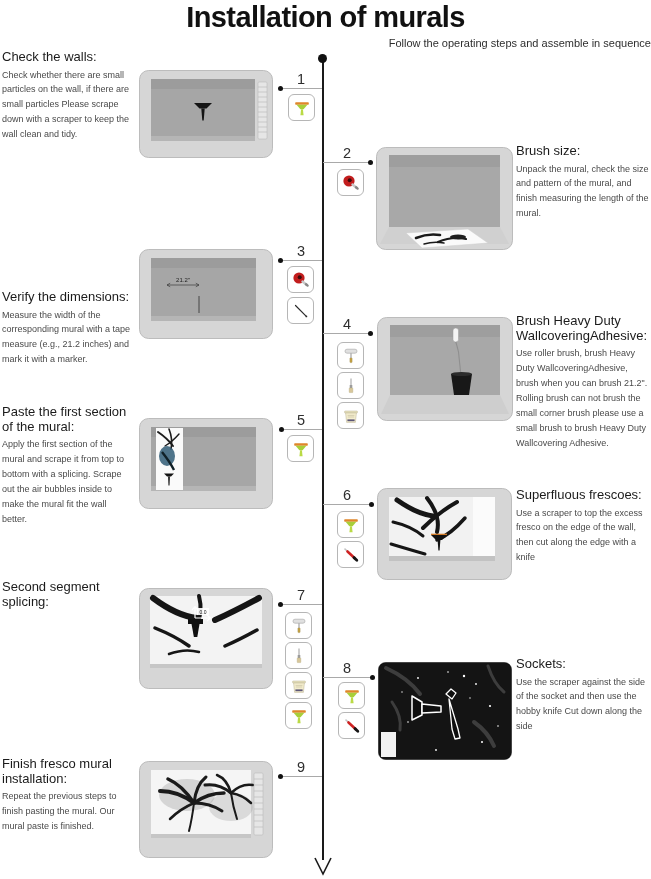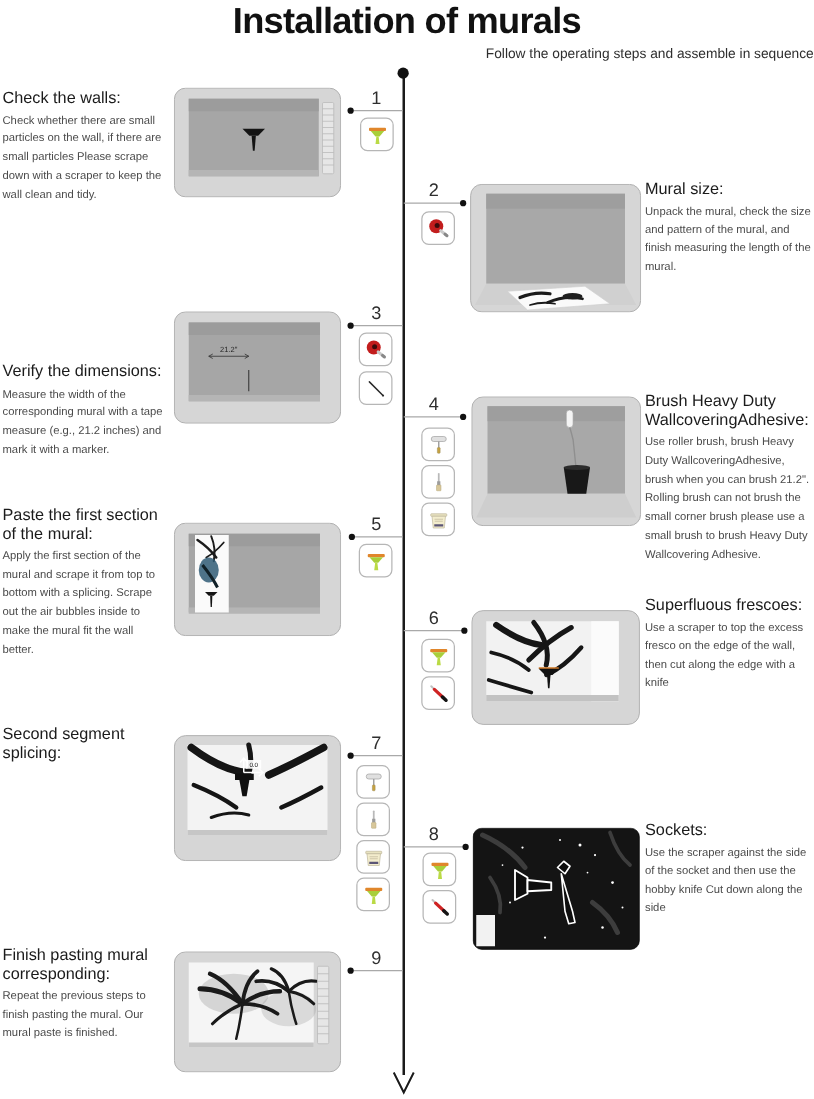--- a/index.html
+++ b/index.html
@@ -29,21 +29,21 @@
 
   <div class="title">Installation of murals</div>
   <div class="subtitle">Follow the operating steps and assemble in sequence</div>
 
   <div class="timeline"></div>
   <div class="timeline-dot"></div>
   <svg class="timeline-arrow" viewBox="0 0 22 22">
     <polyline points="3,3 11,19 19,3" fill="none" stroke="#1a1a1a" stroke-width="1.6"></polyline>
   </svg>
 
-  <div class="txt" style="left:2px;top:71px;width:132px;">
+  <div class="txt" style="left:2px;top:50px;width:132px;">
     <div class="h">Check the walls:</div>
     <div class="b">Check whether there are small particles on the wall, if there are small particles Please scrape down with a scraper to keep the wall clean and tidy.</div>
   </div>
   <div class="conn" style="left:281px;top:88px;width:41px;"></div>
   <div class="dot" style="left:278px;top:86px;"></div>
   <div class="num" style="left:286px;top:71px;">1</div>
   <div class="tool" style="left:288px;top:94px;">
     <svg viewBox="0 0 20 20">
       <rect x="3.2" y="4.2" width="13.6" height="2.6" rx="0.8" fill="#e0862b"></rect>
       <path d="M4.6,6.8 L15.4,6.8 L11.6,11.2 L8.4,11.2 Z" fill="#a8cf3a"></path>
@@ -85,21 +85,21 @@
       <polygon points="30,86 92,82 112,96 46,101" fill="#fafafa" stroke="#cfcfcf" stroke-width="0.5"></polygon>
       <g fill="none" stroke="#1a1a1a" stroke-linecap="round">
         <path d="M40,91 q12,-5 24,-3" stroke-width="2.6"></path>
         <path d="M62,95 q14,-6 28,-3" stroke-width="2.2"></path>
         <path d="M48,97 q10,-3 20,-1" stroke-width="1.4"></path>
       </g>
       <ellipse cx="82" cy="90" rx="8" ry="2.6" fill="#1e1e1e"></ellipse>
     </svg>
   </div>
   <div class="txt" style="left:516px;top:144px;width:133px;">
-    <div class="h">Mural size:</div>
+    <div class="h">Brush size:</div>
     <div class="b">Unpack the mural, check the size and pattern of the mural, and finish measuring the length of the mural.</div>
   </div>
 
   <div class="txt" style="left:2px;top:245px;width:132px;margin-top:45px;">
     <div class="h">Verify the dimensions:</div>
     <div class="b">Measure the width of the corresponding mural with a tape measure (e.g., 21.2 inches) and mark it with a marker.</div>
   </div>
   <div class="conn" style="left:281px;top:260px;width:41px;"></div>
   <div class="dot" style="left:278px;top:258px;"></div>
   <div class="num" style="left:286px;top:243px;">3</div>
@@ -241,21 +241,21 @@
       </g>
       <rect x="96" y="9" width="22" height="64" fill="#fbfbfb"></rect>
       <g transform="translate(62,50)">
         <path d="M-8,-3.6 h16" stroke="#d07a28" stroke-width="1.4"></path>
         <path d="M-8,-3 h16 l-5,5 h-6 z" fill="#121212"></path>
         <path d="M-1.4,2 h2.8 l-0.8,10.5 h-1.2 z" fill="#121212"></path>
       </g>
       <rect x="12" y="68" width="106" height="5" fill="#c2c2c2"></rect>
     </svg>
   </div>
-  <div class="txt" style="left:516px;top:477px;width:133px;">
+  <div class="txt" style="left:516px;top:488px;width:133px;">
     <div class="h">Superfluous frescoes:</div>
     <div class="b">Use a scraper to top the excess fresco on the edge of the wall, then cut along the edge with a knife</div>
   </div>
 
   <div class="txt" style="left:2px;top:580px;width:132px;">
     <div class="h">Second segment splicing:</div>
   </div>
   <div class="conn" style="left:281px;top:604px;width:41px;"></div>
   <div class="dot" style="left:278px;top:602px;"></div>
   <div class="num" style="left:286px;top:587px;">7</div>
@@ -363,21 +363,21 @@
         <path d="M71,37 l9,30 l2,9 l-5,1 l-3,-10 z"></path>
       </g>
     </svg>
   </div>
   <div class="txt" style="left:516px;top:657px;width:133px;">
     <div class="h">Sockets:</div>
     <div class="b">Use the scraper against the side of the socket and then use the hobby knife Cut down along the side</div>
   </div>
 
   <div class="txt" style="left:2px;top:757px;width:132px;">
-    <div class="h">Finish pasting mural corresponding:</div>
+    <div class="h">Finish fresco mural installation:</div>
     <div class="b">Repeat the previous steps to finish pasting the mural. Our mural paste is finished.</div>
   </div>
   <div class="conn" style="left:281px;top:776px;width:41px;"></div>
   <div class="dot" style="left:278px;top:774px;"></div>
   <div class="num" style="left:286px;top:759px;">9</div>
   <div class="img" style="left:139px;top:761px;width:134px;height:97px;">
     <svg viewBox="0 0 134 97">
       <rect x="0.5" y="0.5" width="133" height="96" rx="9" fill="#d6d6d6" stroke="#b0b0b0" stroke-width="0.8"></rect>
       <rect x="12" y="9" width="100" height="68" fill="#f5f5f5"></rect>
       <ellipse cx="48" cy="34" rx="28" ry="16" fill="#9a9a9a" opacity="0.35"></ellipse>

